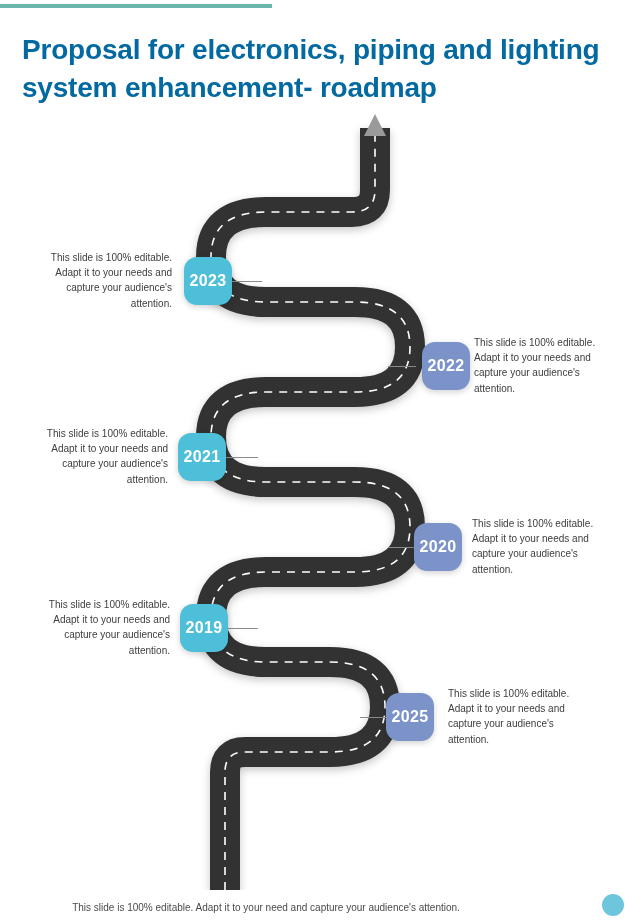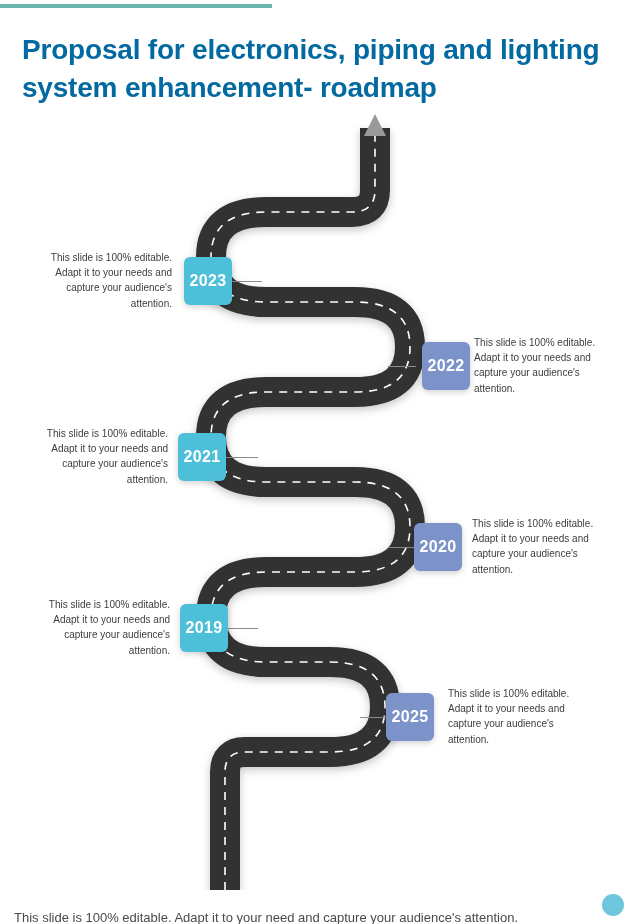--- a/index.html
+++ b/index.html
@@ -50,21 +50,21 @@
     position: absolute;
     left: 0;
     top: 0;
   }
 
   
   .year-badge {
     position: absolute;
     width: 48px;
     height: 48px;
-    border-radius: 6px;
+    border-radius: 13px;
     display: flex;
     align-items: center;
     justify-content: center;
     color: #ffffff;
     font-size: 16px;
     font-weight: bold;
     letter-spacing: 0.3px;
     box-shadow: 0 2px 6px rgba(0,0,0,0.18);
     z-index: 5;
   }
@@ -91,23 +91,22 @@
   .desc-block.right-align { text-align: right; }
   .desc-block.left-align  { text-align: left; }
 
   
   #footer-note {
     position: absolute;
     left: 0;
     top: 902px;
     width: 532px;
     text-align: center;
-    font-size: 13px;
+    font-size: 10px;
     color: #4a4a4a;
-    margin-top: 8px;
   }
   #footer-dot {
     position: absolute;
     left: 602px;
     top: 894px;
     width: 22px;
     height: 22px;
     border-radius: 50%;
     background: #6ec6dd;
   }

